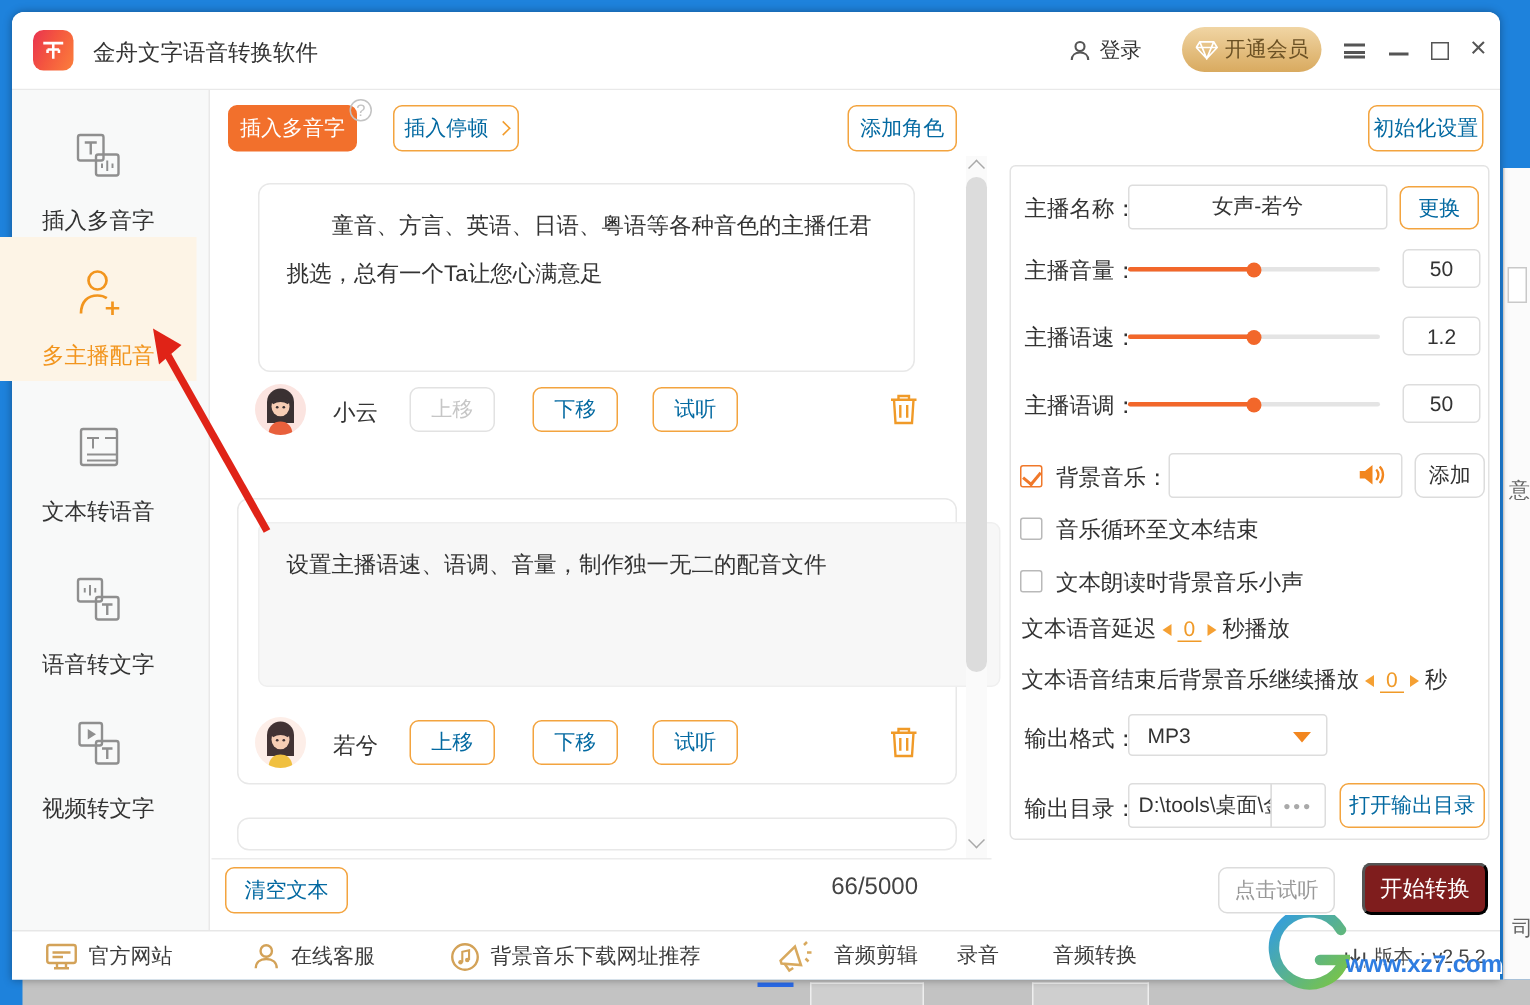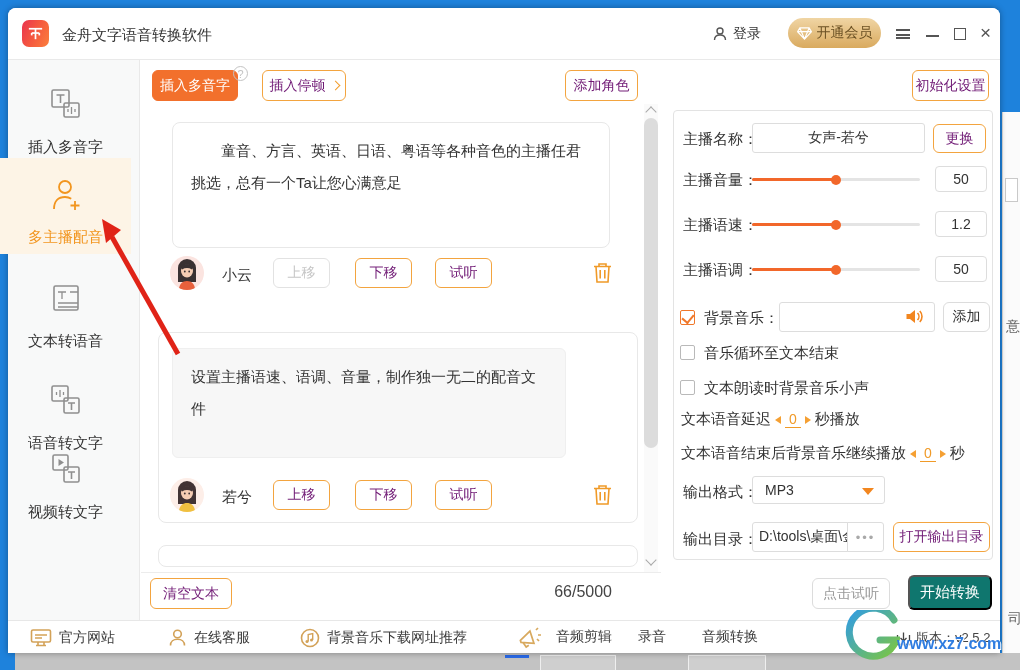--- a/index.html
+++ b/index.html
@@ -32,32 +32,32 @@
 
   
   #sidebar { left:8px; top:60px; width:132px; height:560px; background:#f8f9f9; border-right:1px solid #e9e9e9; }
   .side-item { position:absolute; left:0; width:131px; display:flex; flex-direction:column; align-items:center; gap:10px; color:#333; font-size:15px; }
   .side-item.active { background:#fdf4e6; color:#f2951e; }
   .side-icon { width:44px; height:44px; display:flex; align-items:center; justify-content:center; }
 
   
   .btn { position:absolute; display:flex; align-items:center; justify-content:center; font-size:14px; border-radius:6px; background:#fff; cursor:default; }
   .btn-fill { background:#f2702c; color:#fff; border:1px solid #f2702c; }
-  .btn-orange { border:1px solid #f3a43f; color:#701a75; }
+  .btn-orange { border:1px solid #f3a43f; color:#0369a1; }
   .btn-gray { border:1px solid #dcdcdc; color:#333; }
   .btn-dis { border:1px solid #e2e2e2; color:#c6c6c6; }
   .chev { display:inline-block; width:7px; height:7px; border-top:1.5px solid #f29c2b; border-right:1.5px solid #f29c2b; transform:rotate(45deg); margin-left:6px; }
   #help-icon { left:233px; top:66px; width:15px; height:15px; border:1.5px solid #c3c3c3; border-radius:50%; color:#c3c3c3; font-size:11px; display:flex; align-items:center; justify-content:center; }
 
   
   .textbox { border:1px solid #e8e8e8; border-radius:8px; padding:12px 18px; font-size:15px; line-height:32px; color:#333; }
   #block1-text { left:172px; top:122px; width:438px; height:126px; }
   #block1-text p { text-indent:2em; }
   #block2 { left:158px; top:332px; width:480px; height:191px; border:1px solid #e8e8e8; border-radius:8px; background:#fff; }
-  #block2-text { left:172px; top:348px; width:394px; height:110px; background:#f7f7f7; border:1px solid #efefef; border-radius:6px; }
+  #block2-text { left:172px; top:348px; width:495px; height:110px; background:#f7f7f7; border:1px solid #efefef; border-radius:6px; }
   #block3 { left:158px; top:545px; width:480px; height:22px; border:1px solid #e8e8e8; border-radius:8px; background:#fff; }
   .avatar { position:absolute; width:34px; height:34px; border-radius:50%; overflow:hidden; }
   .anchor-name { position:absolute; font-size:15px; color:#333; }
   .row-btn { width:57px; height:30px; }
   .trash { position:absolute; }
 
   
   #scroll-track { left:644px; top:104px; width:14px; height:468px; background:#fafafa; }
   #scroll-thumb { left:644px; top:118px; width:14px; height:330px; background:#dcdcdc; border-radius:7px; }
   .scroll-arrow { width:8px; height:8px; border-top:1.5px solid #a9a9a9; border-right:1.5px solid #a9a9a9; }
@@ -188,21 +188,21 @@
         <g fill="none" stroke="#8f8f8f" stroke-width="1.6">
       <rect x="7" y="5" width="16" height="15" rx="1.5"></rect>
       <path d="M11.5 11 v3 M15 9 v7 M18.5 11 v3" stroke-width="1.3"></path>
       <rect x="19" y="17" width="15" height="15" rx="1.5"></rect>
           <path d="M23 22 h7 M26.5 22 v7"></path>
     </g>
       </svg>
   </span>
   <span>语音转文字</span>
 </div>
-<div class="abs side-item" style="top:435px;height:90px;padding-top:14px;">
+<div class="abs side-item" style="top:462px;height:90px;padding-top:14px;">
   <span class="side-icon">
     <svg width="42" height="42" viewBox="0 0 42 42">
         <g fill="none" stroke="#8f8f8f" stroke-width="1.6">
       <rect x="8" y="5" width="15" height="15" rx="1.5"></rect>
       <path d="M13.5 9 l5.5 3.5 -5.5 3.5 Z" fill="#8f8f8f" stroke="none"></path>
       <rect x="19" y="17" width="15" height="15" rx="1.5"></rect>
           <path d="M23 22 h7 M26.5 22 v7"></path>
     </g>
       </svg>
   </span>
@@ -345,21 +345,21 @@
   <span>MP3</span>
   <span class="caret-down"></span>
 </div>
 
 <span class="plabel" style="left:683px;top:530px;">输出目录：</span>
 <div id="dir-input" class="pinput">D:\tools\桌面\金</div>
 <div id="dir-more" class="abs">•••</div>
 <button class="btn btn-orange" style="left:893px;top:522px;width:97px;height:30px;">打开输出目录</button>
 
 <button class="btn btn-gray" style="left:812px;top:578px;width:78px;height:31px;color:#999;">点击试听</button>
-<button class="btn" style="left:908px;top:575px;width:84px;height:35px;background:#0f766e;color:#fff;font-size:15px;">开始转换</button>
+<button class="btn" style="left:908px;top:575px;width:84px;height:35px;background:#7f1d1d;color:#fff;font-size:15px;">开始转换</button>
 
 <div id="statusbar" class="abs"></div>
 <div class="sb-item" style="left:30px;text-align:right;">
   <svg width="22" height="19" viewBox="0 0 22 19">
     <g fill="none" stroke="#d3a258" stroke-width="1.6">
       <rect x="1.5" y="2" width="19" height="12" rx="1.5"></rect>
       <path d="M5 7 h12 M5 10 h7 M8 14 v3 M14 14 v3 M6 17.5 h10"></path>
     </g>
     </svg>
   <span>官方网站</span>

